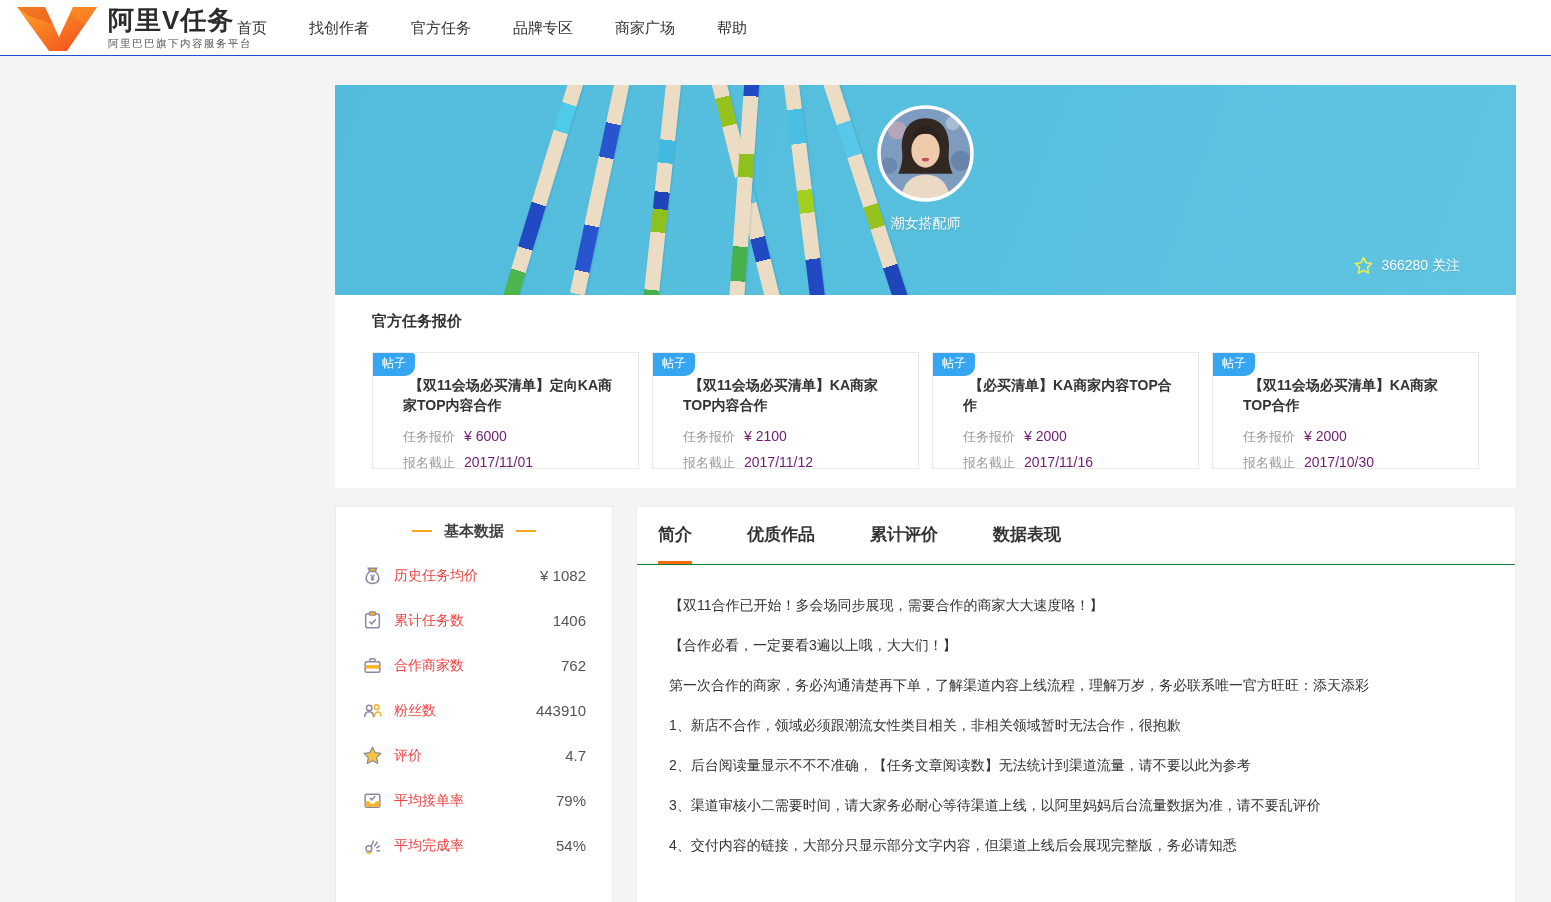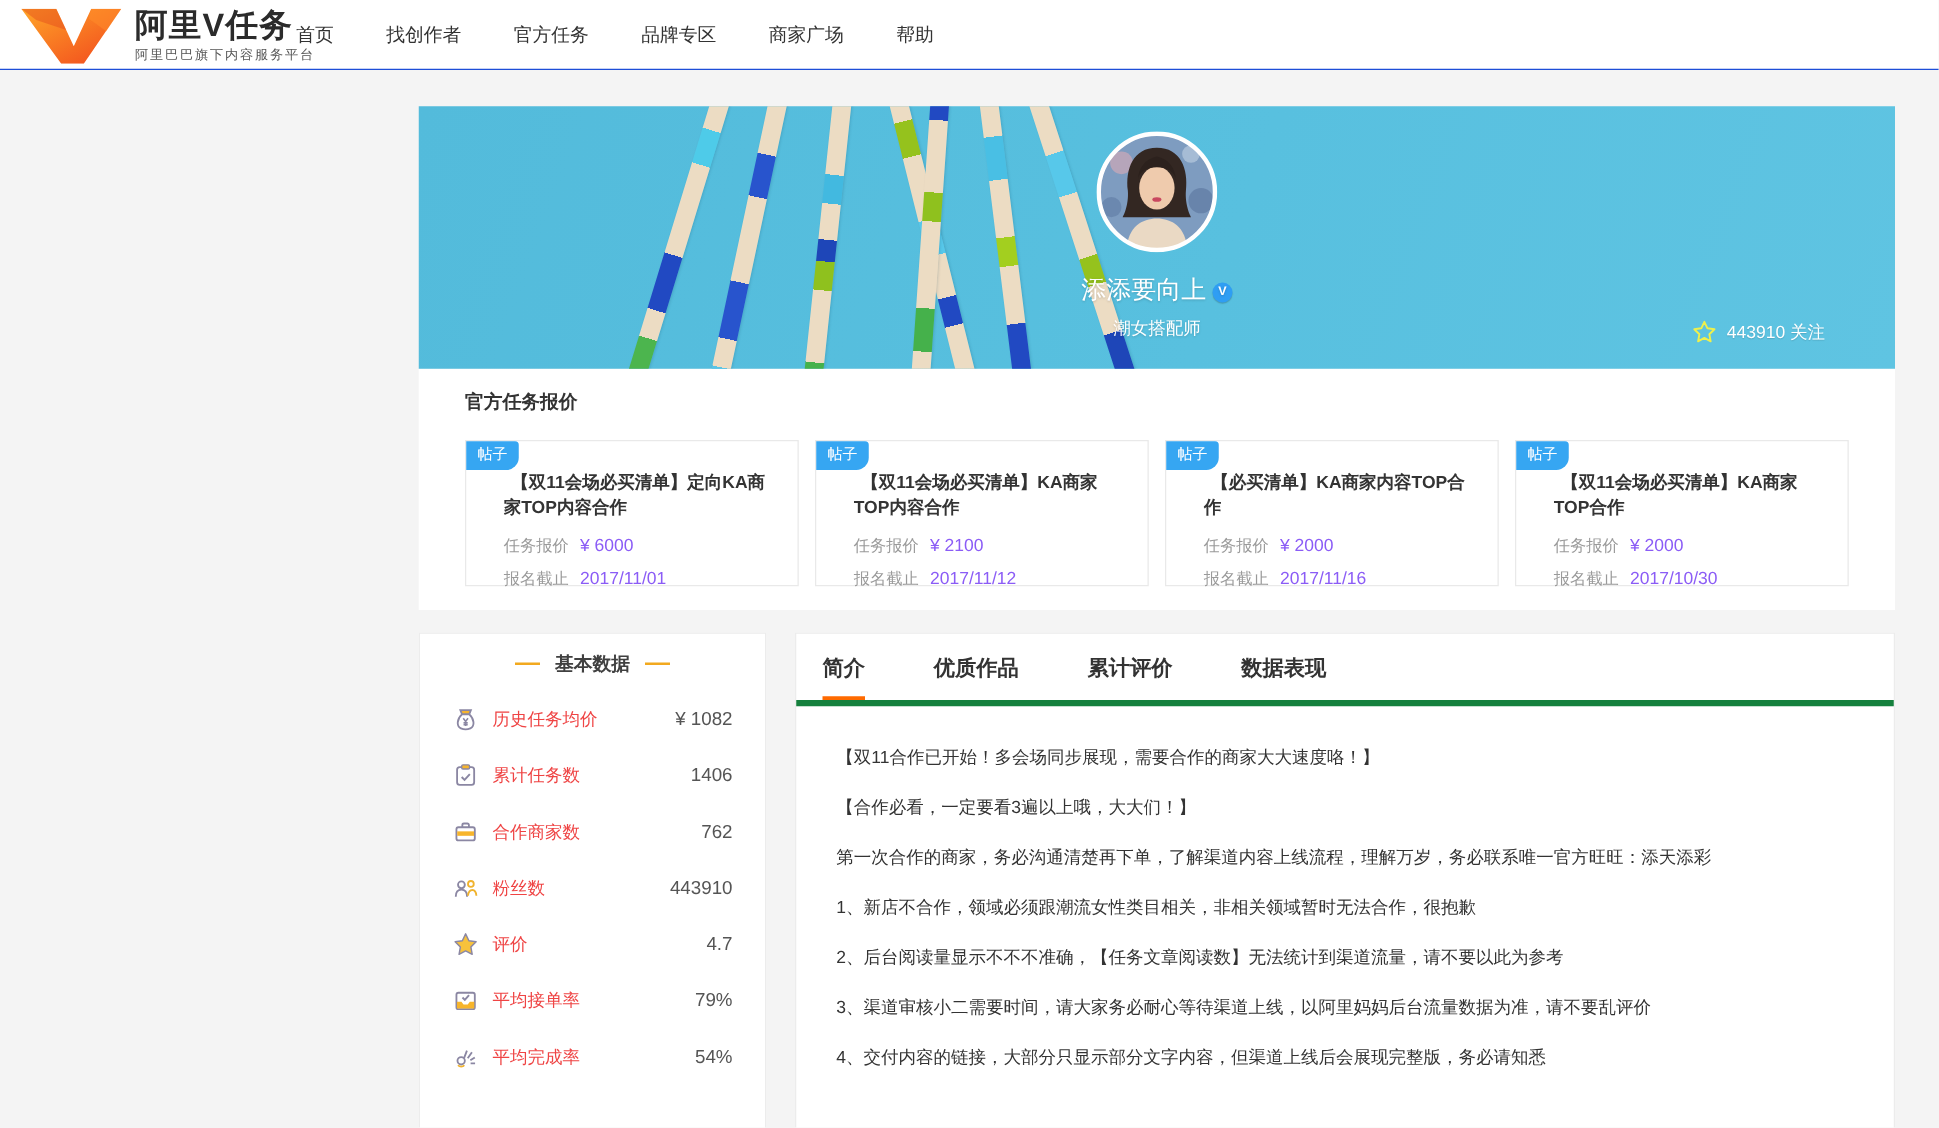--- a/index.html
+++ b/index.html
@@ -39,35 +39,35 @@
 
   
   .quote-section { background:#fff; padding:17px 37px 19px; }
   .quote-title { font-size:15px; font-weight:bold; color:#333; margin-bottom:21px; }
   .cards { display:flex; gap:13px; }
   .task-card { position:relative; flex:1; height:117px; border:1px solid #e9e9e9; background:#fff; cursor:pointer; }
   .tag { position:absolute; top:0; left:0; background:#36a6f2; color:#fff; font-size:12px; padding:2px 9px 4px; border-radius:0 3px 10px 0; }
   .card-title { margin:22px 16px 0 30px; text-indent:6px; font-size:14px; font-weight:bold; line-height:20px; color:#333; height:40px; overflow:hidden; }
   .card-row { margin:13px 0 0 30px; font-size:13px; color:#9a9a9a; }
   .card-row + .card-row { margin-top:8px; }
-  .card-row b { font-weight:normal; font-size:14px; color:#8b5cf6; margin-left:9px; }
+  .card-row b { font-weight:normal; font-size:14px; color:#701a75; margin-left:9px; }
 
   
   .columns { display:flex; gap:23px; margin-top:18px; align-items:stretch; }
   .side-card { width:278px; background:#fff; border:1px solid #ececec; min-height:400px; }
   .main-card { flex:1; background:#fff; border:1px solid #ececec; min-height:400px; }
 
   .stats-title { margin:15px 0 12px; text-align:center; font-size:15px; font-weight:bold; color:#404040; white-space:nowrap; }
   .dash { display:inline-block; width:20px; height:2px; background:#f2a91f; vertical-align:4px; margin:0 12px; }
   .stat-row { display:flex; align-items:center; height:45px; padding:0 26px; }
   .stat-icon { width:21px; height:21px; margin-right:11px; flex:none; }
   .stat-label { font-size:14px; color:#ef4444; }
   .stat-value { margin-left:auto; font-size:15px; color:#555; }
 
-  .tabs { display:flex; align-items:stretch; height:58px; padding-left:21px; border-bottom:5px solid #15803d; }
+  .tabs { display:flex; align-items:stretch; height:58px; padding-left:21px; border-bottom:1px solid #15803d; }
   .tab { margin-right:55px; font-size:17px; font-weight:bold; color:#333; line-height:55px; border-bottom:3px solid transparent; cursor:pointer; white-space:nowrap; }
   .tab.active { border-bottom-color:#ff6a00; }
   .intro { padding:30px 30px 10px 32px; }
   .intro p { font-size:14px; color:#333; line-height:21px; margin-bottom:19px; }
 </style>
 </head>
 <body>
 
 <div class="header">
   <div class="logo">
@@ -123,30 +123,27 @@
           <circle cx="83" cy="55" r="10" fill="#5f7ba3" opacity=".7"></circle>
           <circle cx="12" cy="60" r="8" fill="#5f7ba3" opacity=".6"></circle>
           <path d="M48 13 C29 13 23 30 25 47 C26 59 21 68 21 68 L75 68 C75 68 70 59 71 47 C73 30 67 13 48 13 Z" fill="#332722"></path>
           <ellipse cx="48" cy="45" rx="14" ry="17" fill="#efcbad"></ellipse>
           <path d="M33 39 C33 25 63 25 63 39 C63 29 57 22 48 20 C39 22 33 29 33 39 Z" fill="#2c211d"></path>
           <ellipse cx="48" cy="54" rx="3.6" ry="1.8" fill="#c9485f"></ellipse>
           <path d="M24 96 C24 76 36 69 48 69 C60 69 72 76 72 96 Z" fill="#ead9c4"></path>
         </g>
         <circle cx="48" cy="48" r="46" fill="none" stroke="#ffffff" stroke-width="3.5"></circle>
       </svg>
-      <div class="banner-name-row">
-        <span>添添要向上</span><span class="v-badge">V</span>
-      </div>
       <div class="banner-cat">潮女搭配师</div>
     </div>
     <div class="banner-follow">
       <svg width="19" height="19" viewBox="0 0 20 20">
         <path d="M10 1.5 L12.6 7 L18.5 7.8 L14.2 12 L15.3 18 L10 15.1 L4.7 18 L5.8 12 L1.5 7.8 L7.4 7 Z" fill="none" stroke="#eef04c" stroke-width="1.6" stroke-linejoin="round"></path>
       </svg>
-      <span>443910 关注</span>
+      <span>366280 关注</span>
     </div>
   </div>
 
   <div class="quote-section">
     <div class="quote-title">官方任务报价</div>
     <div class="cards">
 
       <div class="task-card">
         <span class="tag">帖子</span>
         <div class="card-title">【双11会场必买清单】定向KA商家TOP内容合作</div>

